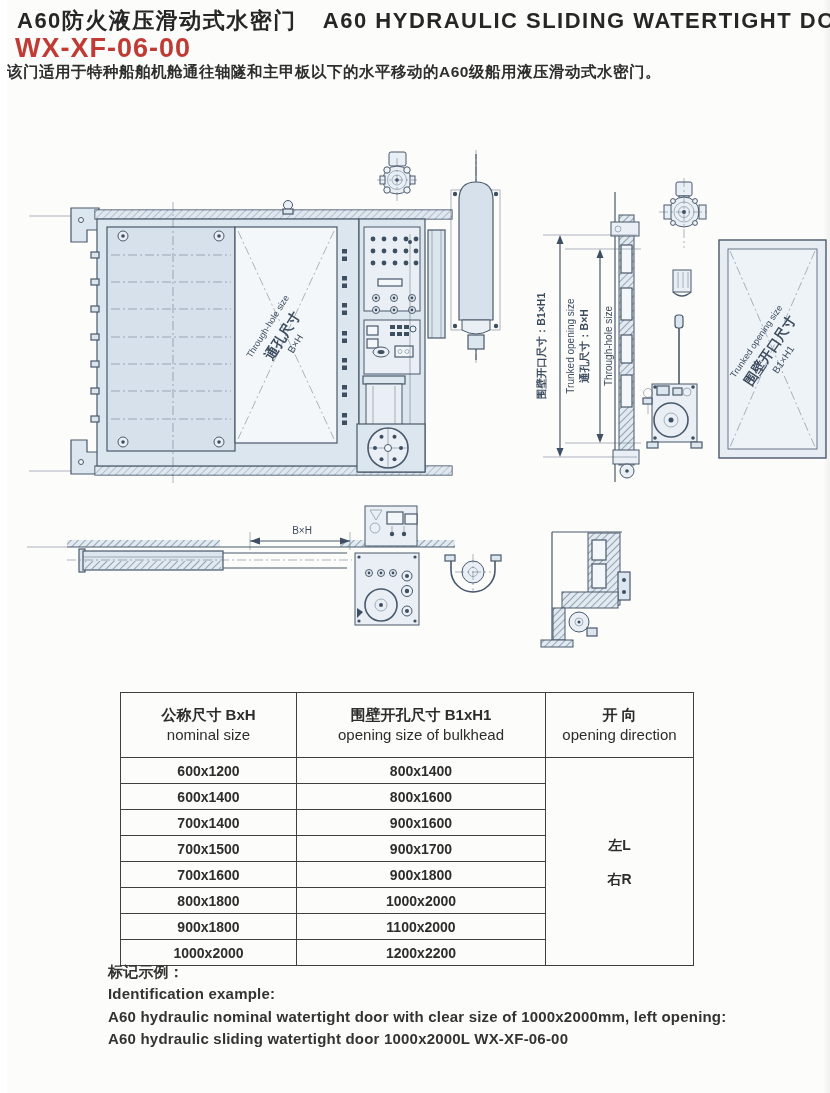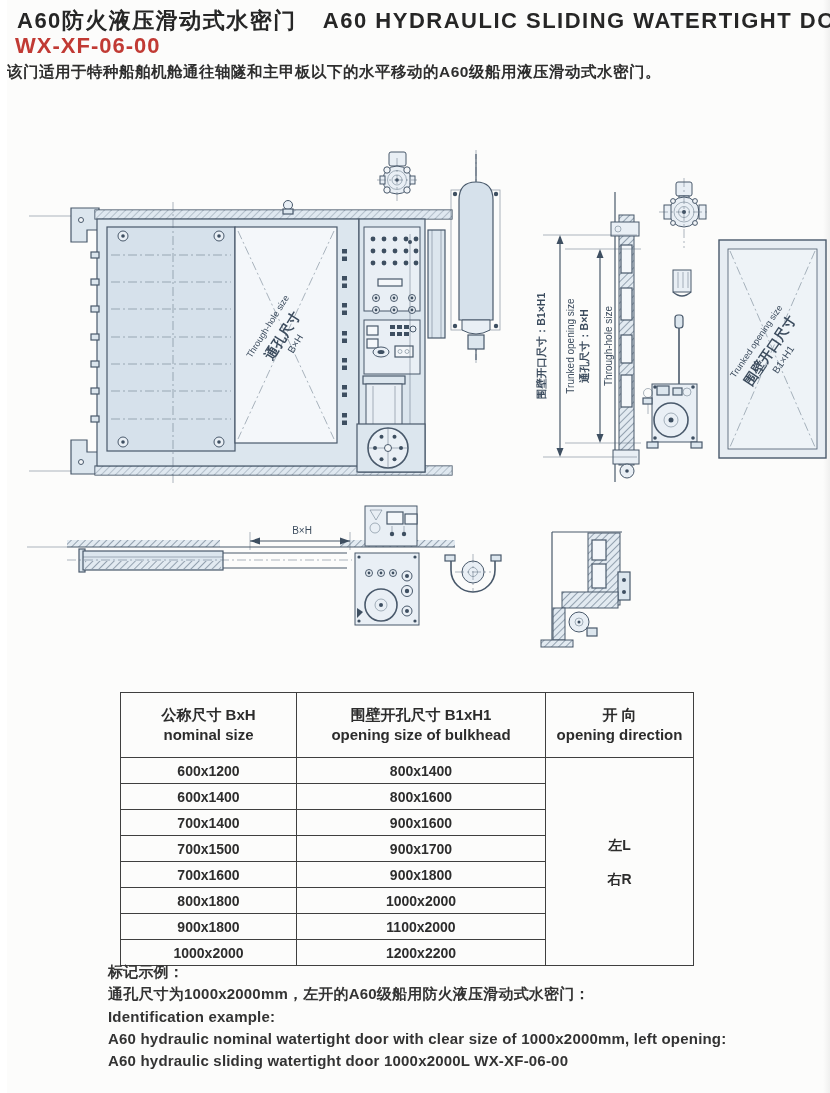--- a/index.html
+++ b/index.html
@@ -3,21 +3,21 @@
 <meta charset="utf-8">
 <style>
   html,body{margin:0;padding:0;}
   .page{position:relative;width:830px;height:1093px;background:#fcfcfb;
         font-family:"Liberation Sans","DejaVu Sans",sans-serif;overflow:hidden;color:#2c2c2c;margin-left:7px;}
   .scan-edge{position:absolute;right:0;top:0;width:14px;height:100%;
              background:linear-gradient(to right,rgba(0,0,0,0),rgba(120,120,120,0.18));}
   .title-row{position:absolute;top:6px;left:10px;display:flex;gap:26px;align-items:baseline;white-space:nowrap;}
   .title-zh{font-size:22px;font-weight:bold;letter-spacing:1.5px;color:#262626;}
   .title-en{font-size:22px;font-weight:bold;letter-spacing:1.5px;color:#262626;}
-  .model{position:absolute;top:33px;left:8px;font-size:22px;font-weight:bold;
+  .model{position:absolute;top:33px;left:8px;font-size:27px;font-weight:bold;
          color:#c13a34;letter-spacing:1px;}
   .desc{position:absolute;top:62px;left:0;font-size:15.5px;font-weight:bold;
         letter-spacing:0.5px;color:#2e2e2e;}
   svg.drawings{position:absolute;top:130px;left:0;}
   svg .ln{stroke:#49596b;fill:none;stroke-width:1.2;}
   svg .lnt{stroke:#4f617394;fill:none;stroke-width:0.8;}
   svg .thk{stroke-width:1.6;}
   svg .dash{stroke-dasharray:9 3 2 3;}
   svg .fill1{fill:#dce6ee;stroke:#49596b;stroke-width:1.2;}
   svg .fill2{fill:#e9eff5;stroke:#49596b;stroke-width:1;}
@@ -29,21 +29,21 @@
   svg text{fill:#3c4c5e;font-family:"Liberation Sans","DejaVu Sans",sans-serif;}
   svg .t9{font-size:9px;}
   svg .t10{font-size:10px;}
   svg .t11{font-size:10.5px;font-weight:bold;}
   svg .t13{font-size:13.5px;font-weight:bold;}
   .table-wrap{position:absolute;top:692px;left:113px;width:573px;}
   table.spec{border-collapse:collapse;width:100%;table-layout:fixed;}
   table.spec th,table.spec td{border:1.6px solid #3f3f3f;text-align:center;vertical-align:middle;
       font-family:"Liberation Sans","DejaVu Sans",sans-serif;}
   table.spec th{height:64px;font-size:15px;color:#2c2c2c;font-weight:bold;line-height:20px;padding:0 2px;}
-  table.spec th .en{font-weight:700;}
+  table.spec th .en{font-weight:400;}
   table.spec td{height:23px;font-size:14px;font-weight:600;color:#2d2d2d;}
   td.dir-cell{font-size:14px;font-weight:bold;line-height:34px;}
   .notes{position:absolute;top:961px;left:101px;width:710px;font-size:15px;
          line-height:22.3px;color:#333;letter-spacing:0.2px;}
   .notes .zh{font-weight:bold;}
   .notes .en{font-weight:600;}
 </style>
 </head>
 <body>
 
@@ -471,20 +471,19 @@
         <tr>
           <td>1000x2000</td>
           <td>1200x2200</td>
         </tr>
       </tbody>
     </table>
   </div>
 
   <div class="notes">
     <div class="zh">标记示例：</div>
-    <div class="zh">通孔尺寸为1000x2000mm，左开的A60级船用防火液压滑动式水密门：</div>
     <div class="en">Identification example:</div>
     <div class="en">A60 hydraulic nominal watertight door with clear size of 1000x2000mm, left opening:</div>
     <div class="en">A60 hydraulic sliding watertight door 1000x2000L WX-XF-06-00</div>
   </div>
 
   <div class="scan-edge"></div>
 </div>
 
 </body></html>

